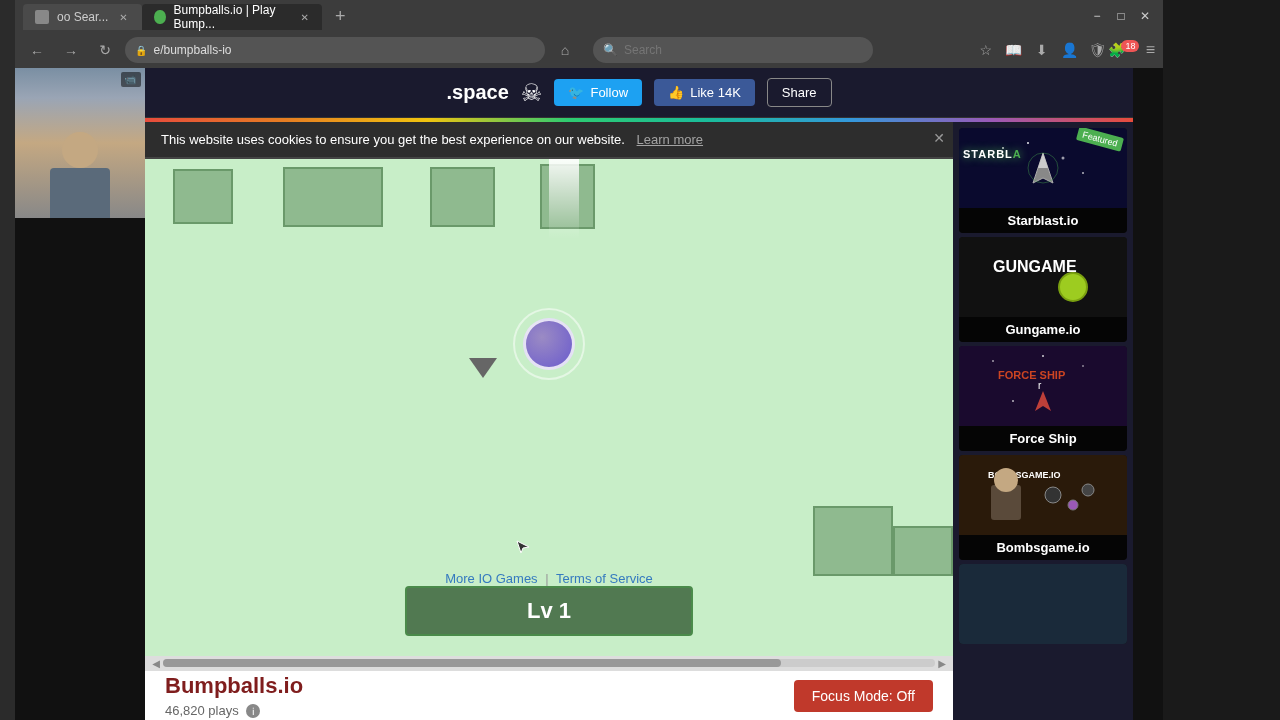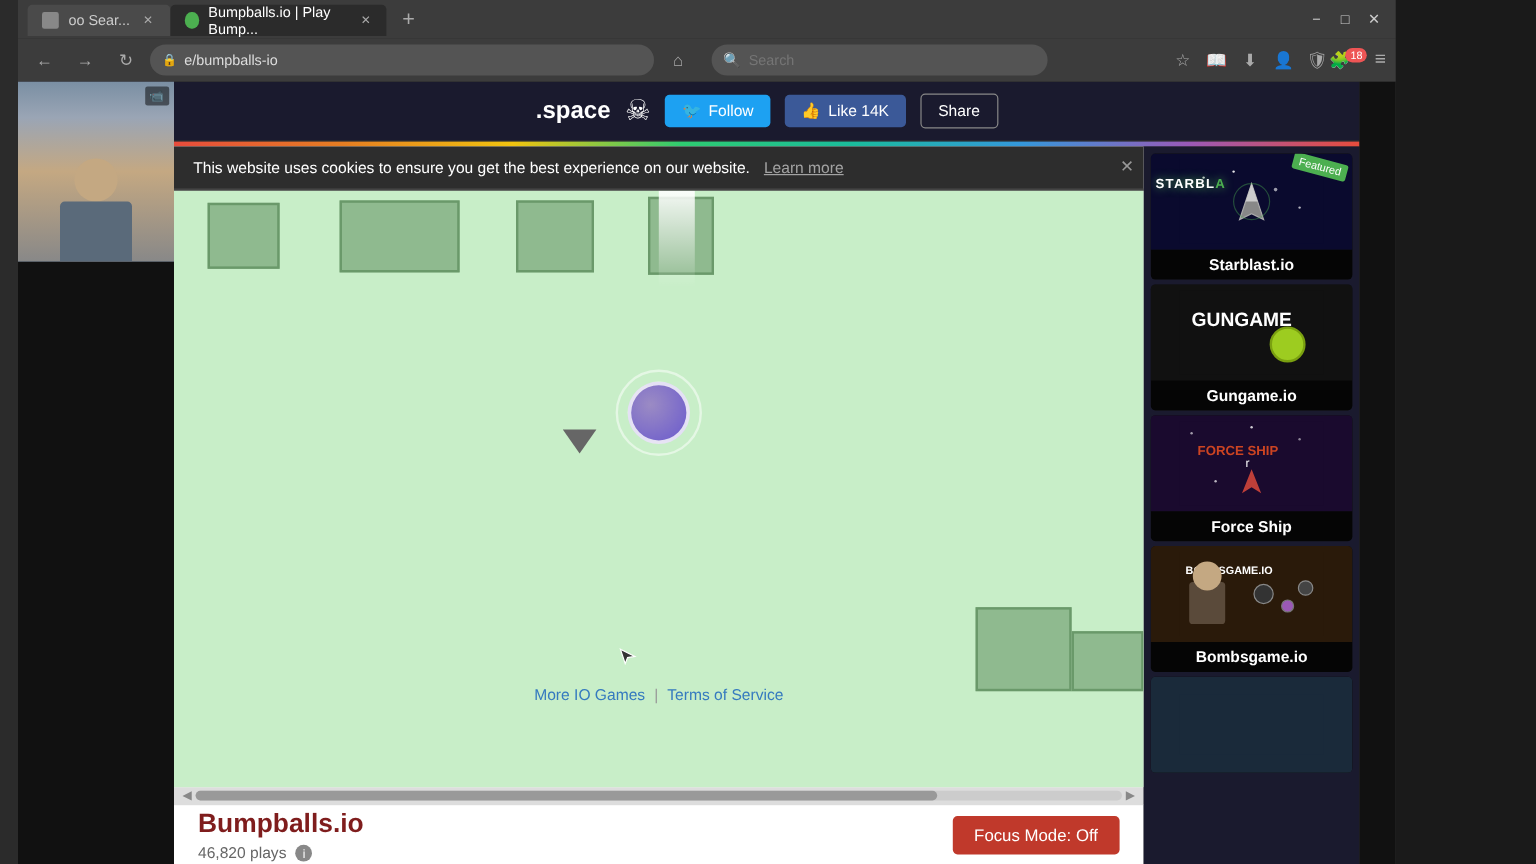--- a/index.html
+++ b/index.html
@@ -220,20 +220,21 @@
 
             <div class="game-block" style="width:80px;height:70px;bottom:80px;right:60px;"></div>
             <div class="game-block" style="width:60px;height:50px;bottom:80px;right:0;"></div>
 
             <div class="game-links">
               <a>More IO Games</a>
               <span class="separator">|</span>
               <a>Terms of Service</a>
             </div>
 
+            <div class="game-level">Lv 1</div>
           </div>
 
           <div class="game-scrollbar-bottom">
             <span class="scroll-arrow">◀</span>
             <div class="scroll-track">
               <div class="scroll-thumb"></div>
             </div>
             <span class="scroll-arrow">▶</span>
           </div>
 

